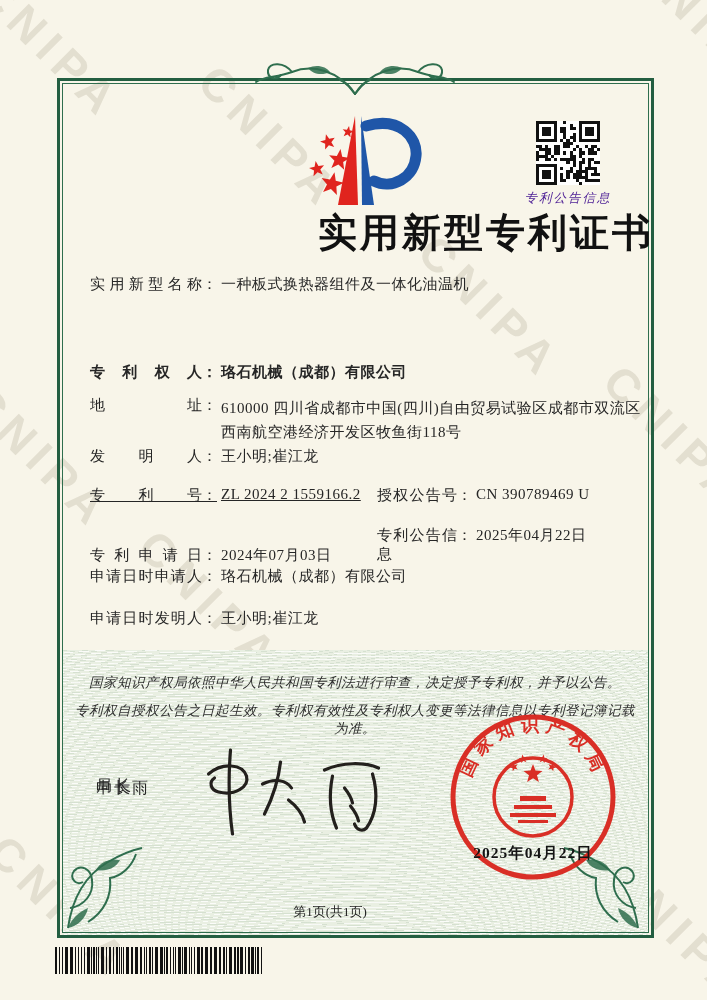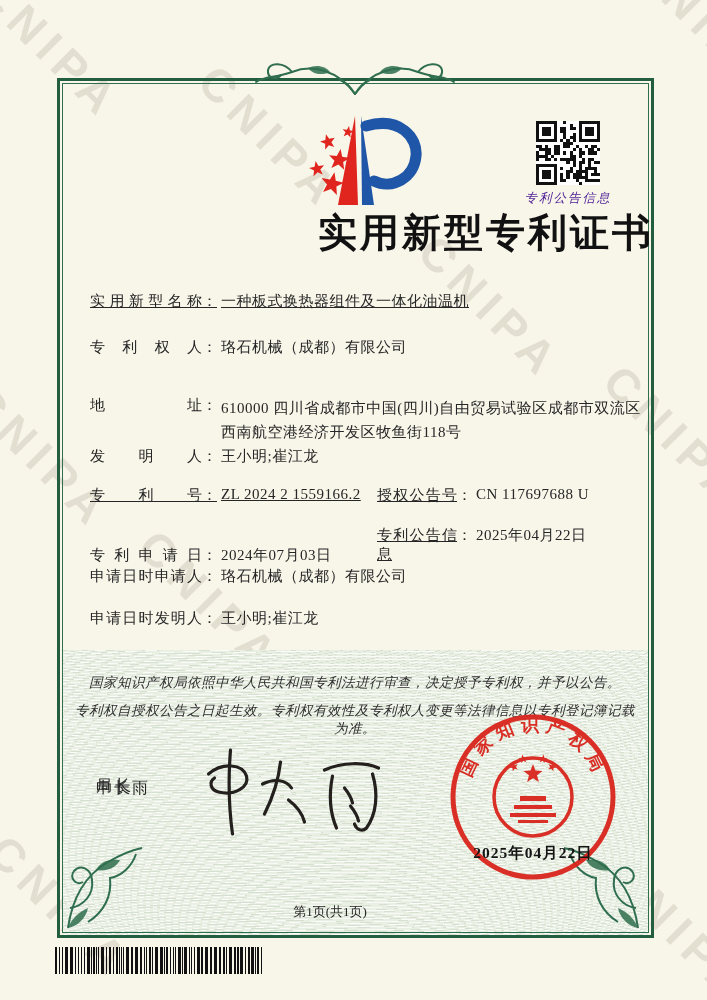--- a/index.html
+++ b/index.html
@@ -39,21 +39,21 @@
   .qr svg { width:100%; height:100%; shape-rendering:crispEdges; }
   .qr-label { position:absolute; left:508px; top:190px; width:120px; text-align:center; z-index:3;
     font-size:12.5px; letter-spacing:2px; font-style:italic; color:#4c1d95; }
 
   .main-title { position:absolute; left:57px; width:597px; top:206px; text-align:right; z-index:3;
     font-size:39px; font-weight:bold; letter-spacing:3px; color:#111; }
 
   .frow { position:absolute; left:90px; display:flex; align-items:flex-start; font-size:15px; z-index:3; }
   .frow-r { position:absolute; left:377px; display:flex; align-items:flex-start; font-size:15px; z-index:3; }
   .flabel { display:inline-block; width:112px; text-align:justify; text-align-last:justify; }
-  .frow-r .flabel { width:80px;text-decoration:underline; }
+  .frow-r .flabel { width:80px; }
   .fcolon { display:inline-block; margin-right:4px; }
   .fvalue { letter-spacing:0.5px; }
   .fvalue.wrap { width:428px; line-height:1.62; }
 
   .stmt { position:absolute; left:70px; width:570px; text-align:center; z-index:3;
     font-size:13.5px; font-style:italic; letter-spacing:0.5px; color:#2e2e2e; }
 
   .director-title { position:absolute; left:96px; top:776px; font-size:16px; letter-spacing:3px; z-index:3; }
   .director-name  { position:absolute; left:96px; top:778px; font-size:16px; letter-spacing:2px; z-index:3; }
   .signature { position:absolute; left:190px; top:740px; width:205px; height:100px; z-index:3; }
@@ -271,26 +271,26 @@
         <rect x="10" y="6" width="1" height="1" fill="#111"></rect>
         <rect x="6" y="10" width="1" height="1" fill="#111"></rect>
         <rect x="12" y="6" width="1" height="1" fill="#111"></rect>
         <rect x="6" y="12" width="1" height="1" fill="#111"></rect>
       </svg>
   </div>
   <div class="qr-label">专利公告信息</div>
 
   <div class="main-title">实用新型专利证书</div>
 
-  <div class="frow" style="top:292px;text-decoration:underline;">
+  <div class="frow" style="top:275px;">
     <span class="flabel">实用新型名称</span>
       <span class="fcolon">：</span>
     <span class="fvalue">一种板式换热器组件及一体化油温机</span>
   </div>
-  <div class="frow" style="top:338px;">
+  <div class="frow" style="top:363px;font-weight:bold;">
     <span class="flabel">专利权人</span>
       <span class="fcolon">：</span>
     <span class="fvalue">珞石机械（成都）有限公司</span>
   </div>
   <div class="frow" style="top:396px;">
     <span class="flabel">地址</span>
       <span class="fcolon">：</span>
     <span class="fvalue wrap">610000 四川省成都市中国(四川)自由贸易试验区成都市双流区西南航空港经济开发区牧鱼街118号</span>
   </div>
   <div class="frow" style="top:447px;">
@@ -299,21 +299,21 @@
     <span class="fvalue">王小明;崔江龙</span>
   </div>
   <div class="frow" style="top:486px;text-decoration:underline;">
     <span class="flabel">专利号</span>
       <span class="fcolon">：</span>
     <span class="fvalue">ZL 2024 2 1559166.2</span>
   </div>
   <div class="frow-r" style="top:486px;">
     <span class="flabel">授权公告号</span>
       <span class="fcolon">：</span>
-    <span class="fvalue">CN 117697688 U</span>
+    <span class="fvalue">CN 390789469 U</span>
   </div>
   <div class="frow" style="top:546px;">
     <span class="flabel">专利申请日</span>
       <span class="fcolon">：</span>
     <span class="fvalue">2024年07月03日</span>
   </div>
   <div class="frow-r" style="top:526px;">
     <span class="flabel">专利公告信息</span>
       <span class="fcolon">：</span>
     <span class="fvalue">2025年04月22日</span>

